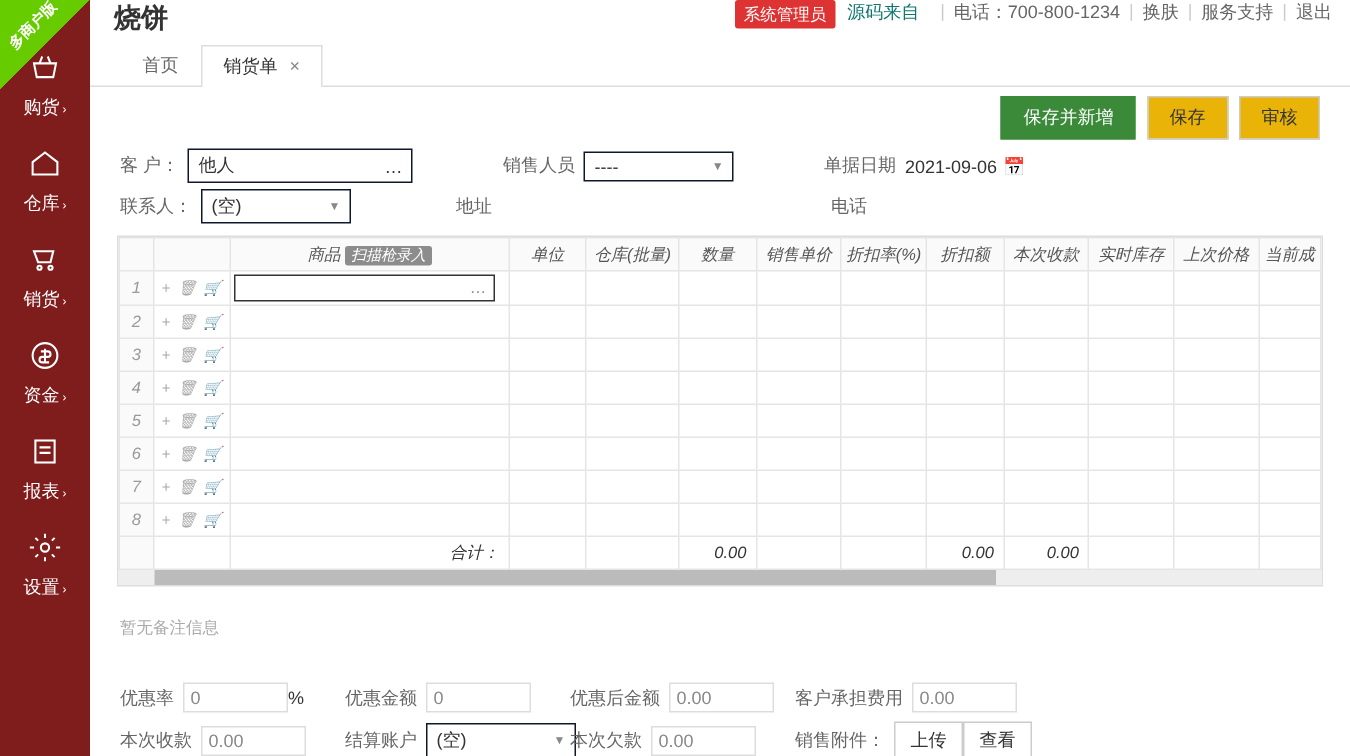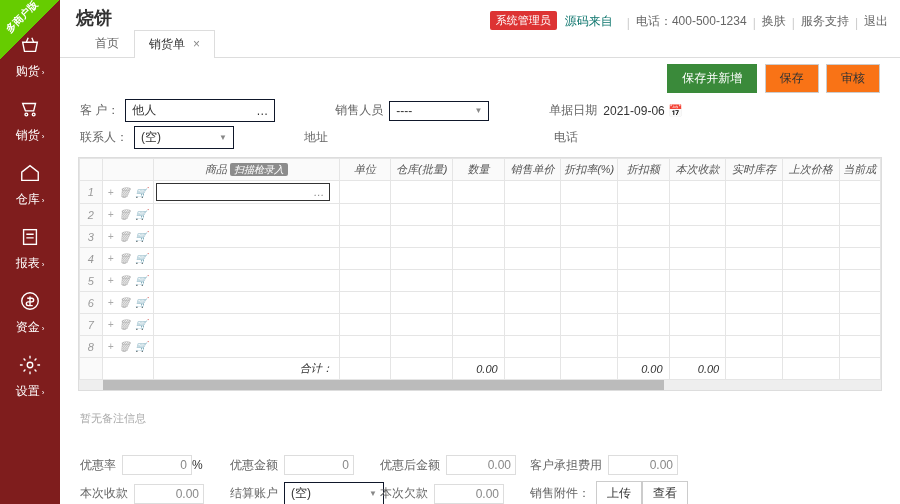--- a/index.html
+++ b/index.html
@@ -10,35 +10,35 @@
 
 .sidebar { width: 60px; height: 504px; background: #7f1d1d; float: left; position: relative; }
 .sidebar-item { text-align: center; padding: 10px 0 8px; color: #fff; cursor: pointer; }
 .sidebar-item:first-child { margin-top: 24px; }
 .sidebar-item .icon { display: block; margin: 0 auto 4px; }
 .sidebar-item .lbl { font-size: 12px; }
 .sidebar-item .chev { font-size: 8px; margin-left: 2px; }
 
 .main { margin-left: 60px; height: 504px; position: relative; }
 
-.topbar { height: 30px; padding: 12px 12px 0 16px; display: flex; align-items: flex-end; }
+.topbar { height: 30px; padding: 0 12px 0 16px; display: flex; align-items: flex-start; }
 .title { font-size: 18px; font-weight: bold; }
 .spacer { flex: 1; }
 .badge-red { background: #d33; color: #fff; padding: 2px 6px; border-radius: 2px; font-size: 11px; margin-right: 8px; }
 .link-red { color: #0f766e; margin-right: 8px; }
 .sep { color: #ccc; margin: 0 6px; }
 .top-link { color: #666; cursor: pointer; }
 
 .tabs { height: 28px; border-bottom: 1px solid #ddd; padding-left: 20px; display: flex; align-items: flex-end; }
 .tab { padding: 5px 14px; font-size: 12px; color: #666; cursor: pointer; border: 1px solid transparent; border-bottom: none; }
 .tab.active { border-color: #ddd; background: #fff; position: relative; top: 1px; color: #333; }
 .tab .close { margin-left: 8px; color: #888; }
 
 .btnbar { text-align: right; padding: 6px 20px 4px; }
-.btn { display: inline-block; padding: 5px 14px; border: 1px solid #ccc; background: #f97316; cursor: pointer; font-size: 12px; margin-left: 4px; }
+.btn { display: inline-block; padding: 5px 14px; border: 1px solid #ccc; background: #eab308; cursor: pointer; font-size: 12px; margin-left: 4px; }
 .btn.primary { background: #3a8a3a; color: #fff; border-color: #3a8a3a; }
 
 .form-row { display: flex; padding: 2px 20px; align-items: center; }
 .fld { display: flex; align-items: center; margin-right: 20px; }
 .fld label { color: #666; margin-right: 6px; white-space: nowrap; }
 .combo { border: 1px solid #0f172a; padding: 2px 6px; min-width: 100px; display: inline-flex; align-items: center; justify-content: space-between; }
 .combo.wide { min-width: 150px; }
 .caret { font-size: 8px; color: #888; }
 .date-ico { color: #888; margin-left: 4px; }
 
@@ -54,66 +54,66 @@
 .prod-input-cell { padding: 2px !important; }
 .prod-input { width: 96%; border: 1px solid #333; height: 18px; padding: 0 4px; display: flex; align-items: center; justify-content: flex-end; }
 .scrollbar-fake { height: 10px; background: #eee; margin: 0; position: relative; }
 .scrollbar-thumb { position: absolute; left: 24px; width: 70%; height: 10px; background: #bbb; }
 .num { text-align: right !important; padding-right: 6px !important; }
 
 .memo { margin: 20px 20px; color: #aaa; font-size: 11px; }
 
 .bottom { padding: 6px 20px; }
 .bottom .form-row { padding: 3px 0; }
-.bottom .fld { width: 150px; margin-right: 0; text-align: right; }
+.bottom .fld { width: 150px; margin-right: 0; }
 .inpt { border: 1px solid #ddd; padding: 2px 4px; min-width: 70px; display: inline-block; color: #888; }
 .smbtn { border: 1px solid #ccc; background: #fff; padding: 3px 10px; margin-left: 0; cursor: pointer; }
 </style>
 </head>
 <body>
 
 <div class="corner-badge">
     <span>多商户版</span>
   </div>
 
 <div class="sidebar" id="sidebar">
     <div class="sidebar-item"><span class="icon"><svg width="26" height="22" viewBox="0 0 24 24" fill="none" stroke="#fff" stroke-width="1.5">
           <path d="M4 9h16l-2 10H6z"></path>
           <path d="M8 9l2-5M16 9l-2-5"></path>
         </svg></span><span class="lbl">购货<span class="chev">›</span></span></div>
     <div class="sidebar-item"><span class="icon"><svg width="26" height="22" viewBox="0 0 24 24" fill="none" stroke="#fff" stroke-width="1.5">
+          <path d="M3 11l9-7 9 7v9H3z"></path>
+        </svg></span><span class="lbl">仓库<span class="chev">›</span></span></div>
+    <div class="sidebar-item"><span class="icon"><svg width="26" height="22" viewBox="0 0 24 24" fill="none" stroke="#fff" stroke-width="1.5">
           <path d="M4 6h14l-2 8H7z"></path>
           <circle cx="8" cy="18" r="1.5"></circle>
           <circle cx="16" cy="18" r="1.5"></circle>
         </svg></span><span class="lbl">销货<span class="chev">›</span></span></div>
     <div class="sidebar-item"><span class="icon"><svg width="26" height="22" viewBox="0 0 24 24" fill="none" stroke="#fff" stroke-width="1.5">
-          <path d="M3 11l9-7 9 7v9H3z"></path>
-        </svg></span><span class="lbl">仓库<span class="chev">›</span></span></div>
+          <circle cx="12" cy="12" r="9"></circle>
+          <path d="M12 7v10M9 9h5a2 2 0 010 4H10a2 2 0 000 4h5"></path>
+        </svg></span><span class="lbl">资金<span class="chev">›</span></span></div>
     <div class="sidebar-item"><span class="icon"><svg width="26" height="22" viewBox="0 0 24 24" fill="none" stroke="#fff" stroke-width="1.5">
           <rect x="5" y="4" width="14" height="16"></rect>
           <path d="M8 9h8M8 13h8"></path>
         </svg></span><span class="lbl">报表<span class="chev">›</span></span></div>
-    <div class="sidebar-item"><span class="icon"><svg width="26" height="22" viewBox="0 0 24 24" fill="none" stroke="#fff" stroke-width="1.5">
-          <circle cx="12" cy="12" r="9"></circle>
-          <path d="M12 7v10M9 9h5a2 2 0 010 4H10a2 2 0 000 4h5"></path>
-        </svg></span><span class="lbl">资金<span class="chev">›</span></span></div>
     <div class="sidebar-item"><span class="icon"><svg width="26" height="22" viewBox="0 0 24 24" fill="none" stroke="#fff" stroke-width="1.5">
           <circle cx="12" cy="12" r="3"></circle>
           <path d="M12 2v3M12 19v3M4 12H1M23 12h-3M5 5l2 2M17 17l2 2M5 19l2-2M17 7l2-2"></path>
         </svg></span><span class="lbl">设置<span class="chev">›</span></span></div>
   </div>
 
 <div class="main">
   <div class="topbar">
     <div class="title">烧饼</div>
     <div class="spacer"></div>
     <span class="badge-red">系统管理员</span>
     <span class="link-red">源码来自</span>
     <span class="sep">|</span>
-    <span class="top-link"><span>电话：</span><span>400-500-1234</span></span>
+    <span class="top-link"><span>电话：</span><span>700-800-1234</span></span>
     <span class="sep">|</span>
     <span class="top-link">换肤</span>
     <span class="sep">|</span>
     <span class="top-link">服务支持</span>
     <span class="sep">|</span>
     <span class="top-link">退出</span>
   </div>
 
   <div class="tabs">
     <div class="tab">首页</div>

